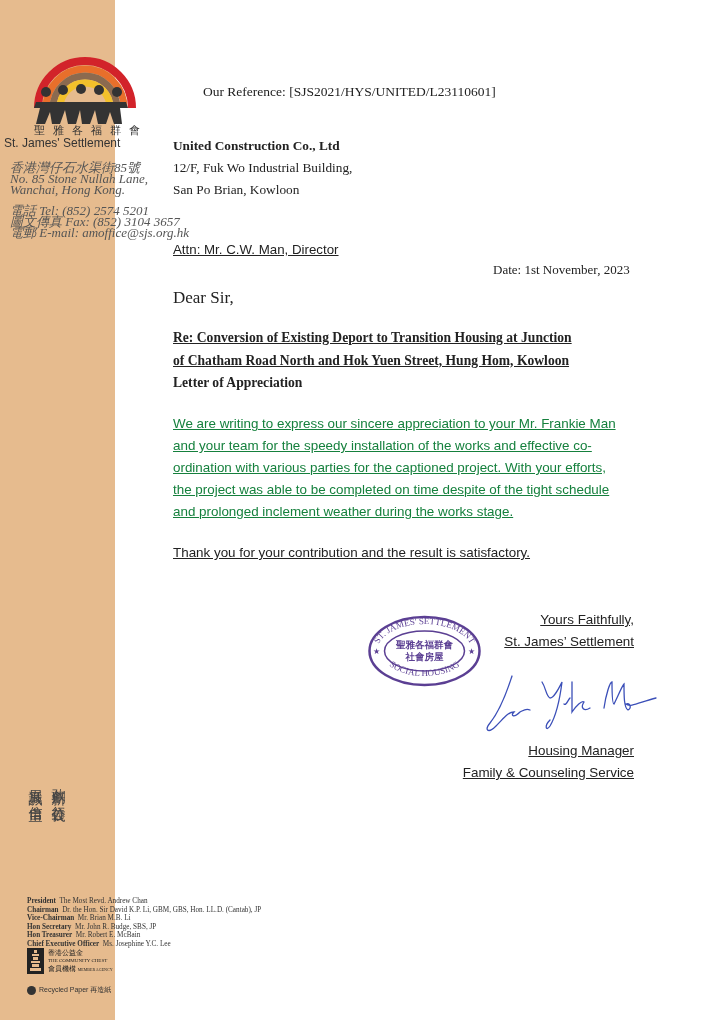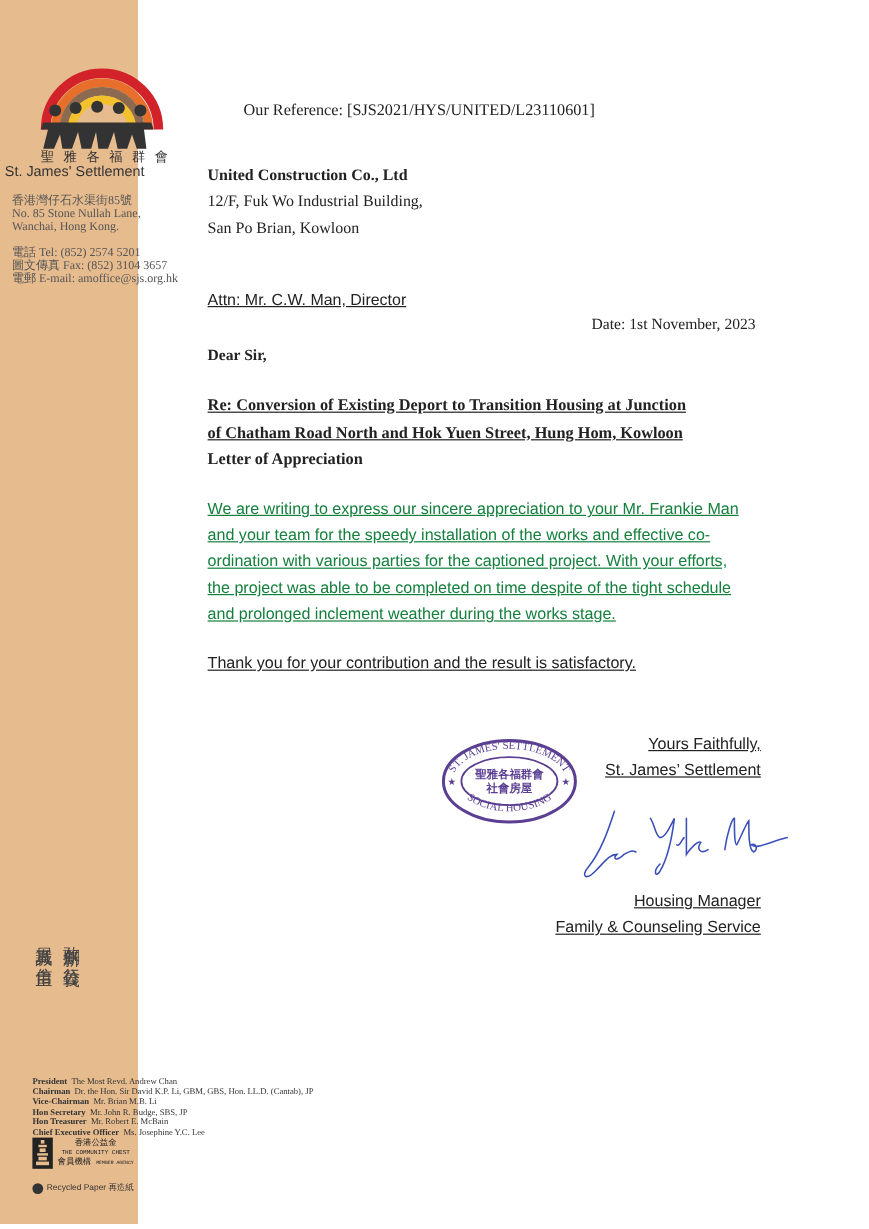--- a/index.html
+++ b/index.html
@@ -16,51 +16,51 @@
     .logo { position: absolute; left: 30px; top: 46px; width: 110px; height: 90px; }
     .logo-zh {
       position: absolute; left: 34px; top: 123px; font-size: 11px; letter-spacing: 8px;
       font-family: "DejaVu Sans", sans-serif; color: #333;
     }
     .logo-en {
       position: absolute; left: 4px; top: 136px; font-size: 12px;
       font-family: "Liberation Sans", sans-serif; color: #333; white-space: nowrap;
     }
     .contact {
-      position: absolute; left: 10px; top: 162px; font-size: 10px; line-height: 11px;
-      color: #555; white-space: nowrap;
+      position: absolute; left: 10px; top: 162px; font-size: 13px; line-height: 11px;
+      color: #555; white-space: nowrap; font-style: italic;
     }
     .contact .gap { height: 10px; }
     .motto {
       position: absolute; left: 28px; top: 778px; display: flex; gap: 8px;
       font-family: "DejaVu Sans", sans-serif; font-size: 14px; line-height: 15px; color: #444;
     }
     .motto-col { writing-mode: vertical-rl; letter-spacing: 1px; }
     .officers {
       position: absolute; left: 27px; top: 897px; font-size: 7.2px; line-height: 8.6px;
       color: #333; white-space: nowrap;
     }
     .officers b { font-weight: bold; }
     .cchest { position: absolute; left: 27px; top: 948px; display: flex; align-items: center; gap: 4px; }
     .cchest-box { width: 17px; height: 26px; background: #222; display: flex; align-items: center; justify-content: center; }
-    .cchest-text { font-size: 7px; line-height: 8px; color: #222; font-family: Liberation Mono, monospace; text-align: center; }
+    .cchest-text { font-size: 7px; line-height: 8px; color: #222; font-family: Liberation Serif, serif; }
     .recycled {
       position: absolute; left: 27px; top: 985px; font-size: 7px; color: #333;
       font-family: "Liberation Sans", sans-serif; display: flex; align-items: center; gap: 3px;
     }
     .recycle-icon { width: 9px; height: 9px; border-radius: 50%; background: #333; display: inline-block; }
 
     .t { position: absolute; white-space: nowrap; }
     .ref { left: 173px; top: 84px; font-size: 13.5px; margin-left: 30px; }
     .addr { left: 173px; top: 135px; font-size: 13.3px; line-height: 22px; }
     .addr .co { font-weight: bold; }
     .sans { font-family: "Liberation Sans", sans-serif; text-decoration: underline; }
     .attn { left: 173px; top: 242px; font-size: 13.3px; }
     .date { left: 493px; top: 262px; font-size: 13px; }
-    .dear { left: 173px; top: 288px; font-size: 13px; font-weight: bold; }
+    .dear { left: 173px; top: 288px; font-size: 17px; }
     .subject {
       left: 173px; top: 327px; font-size: 13.6px; line-height: 22.5px; font-weight: bold;
       text-decoration: underline;
     }
     .body-p {
       left: 173px; top: 413px; font-size: 13.4px; line-height: 22px; color: #15803d;
     }
     .thanks { left: 173px; top: 545px; font-size: 13.4px; }
     .closing { right: 90px; top: 609px; font-size: 13.4px; line-height: 22px; text-align: right; }
     .sigblock { right: 90px; top: 740px; font-size: 13.4px; line-height: 22px; text-align: right; }

